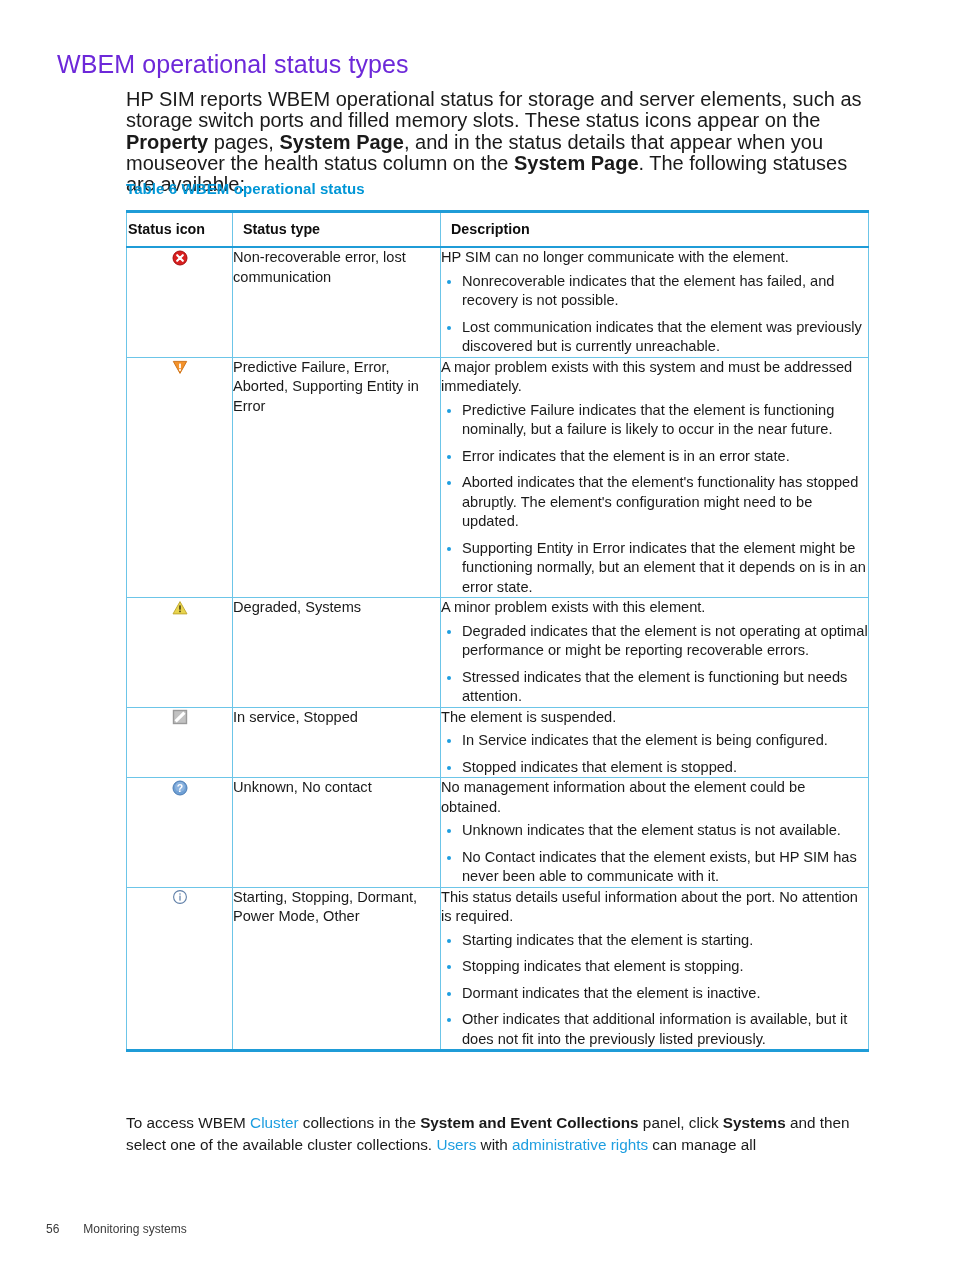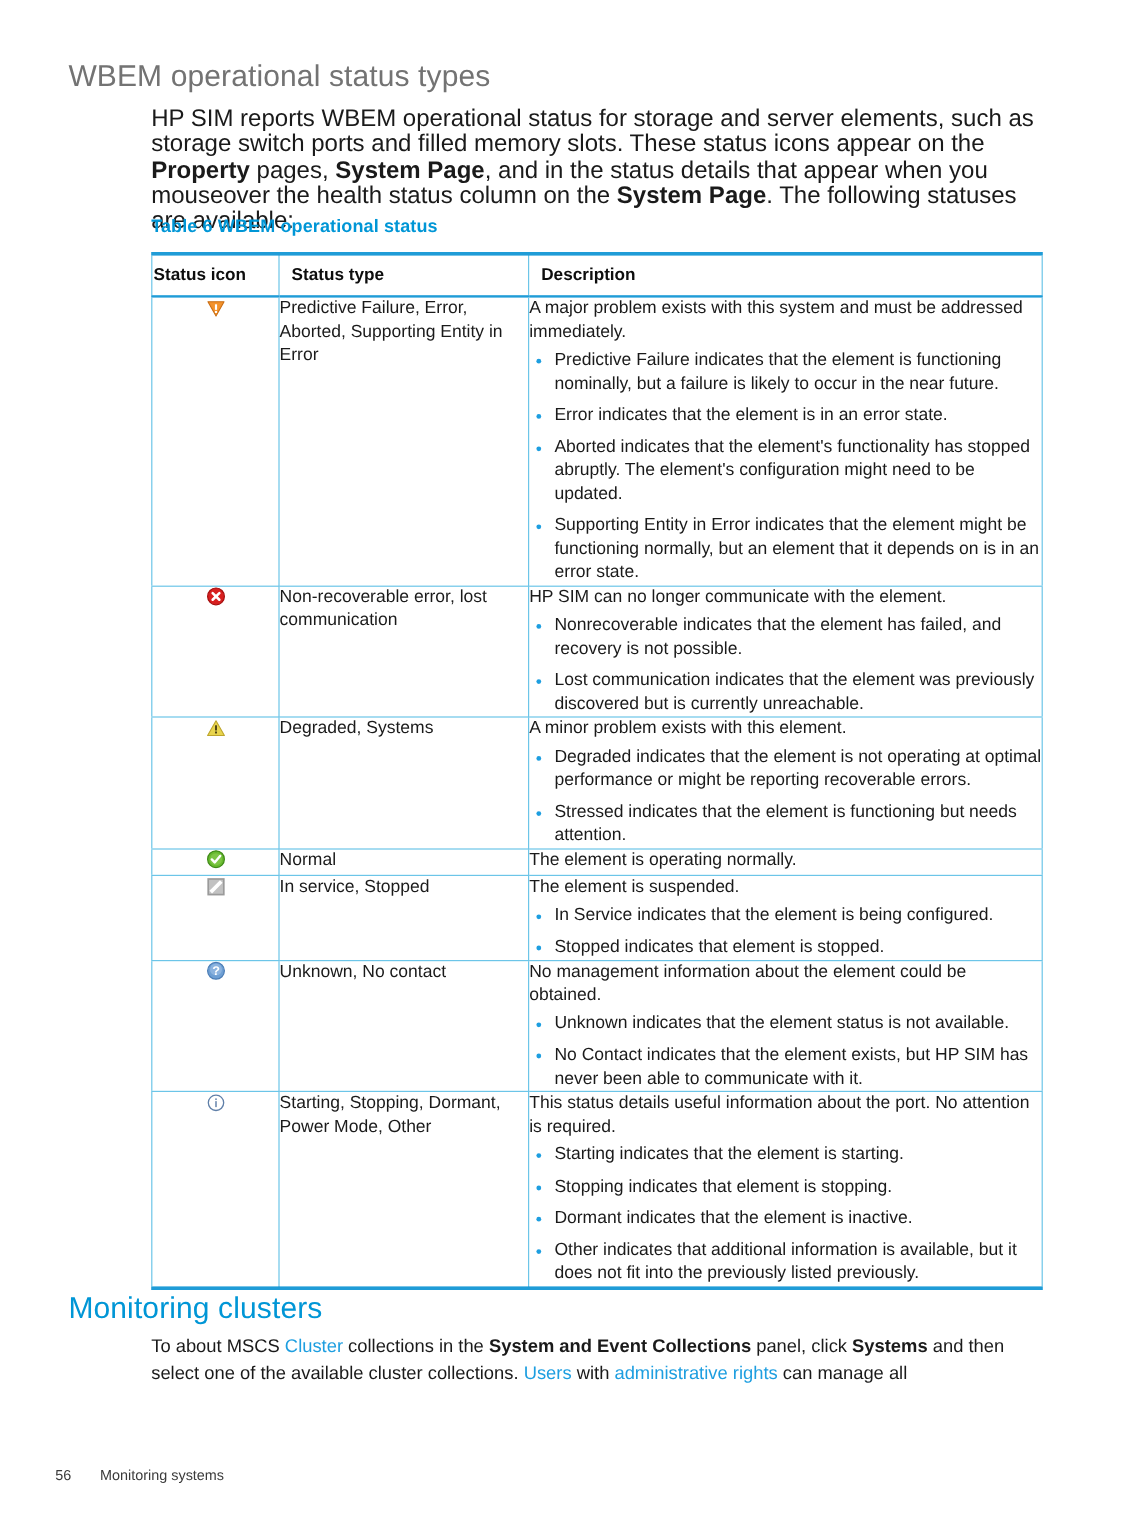--- a/index.html
+++ b/index.html
@@ -23,21 +23,21 @@
   }
 
   
   h1.section-title {
     position: absolute;
     left: 57px;
     top: 50px;
     margin: 0;
     font-size: 25px;
     font-weight: normal;
-    color: #737373;
+    color: #6d28d9;
     letter-spacing: 0.1px;
     line-height: 1.15;
   }
   h1.section-title-2 {
     position: absolute;
     left: 57px;
     top: 1076px;
     margin: 0;
     font-size: 25px;
     font-weight: normal;
@@ -205,75 +205,63 @@
       <thead>
         <tr>
           <th class="th-icon">Status icon</th>
           <th>Status type</th>
           <th>Description</th>
         </tr>
       </thead>
       <tbody id="tbody">
           <tr>
             <td class="cell-icon"><span class="icon-box"><svg width="16" height="16" viewBox="0 0 16 16">
+                  <circle cx="8" cy="8" r="7" fill="#d81f1f"></circle>
+                  <circle cx="8" cy="8" r="7" fill="none" stroke="#a50f0f" stroke-width="1"></circle>
+                  <path d="M5.2 5.2 L10.8 10.8 M10.8 5.2 L5.2 10.8" stroke="#ffffff" stroke-width="2.1" stroke-linecap="round"></path>
+                </svg></span></td>
+            <td class="cell-type">Non-recoverable error, lost communication</td>
+            <td class="cell-desc">
+              <p class="desc-lead">HP SIM can no longer communicate with the element.</p>
+              <ul class="desc-list">
+                <li>Nonrecoverable indicates that the element has failed, and recovery is not possible.</li>
+                <li>Lost communication indicates that the element was previously discovered but is currently unreachable.</li>
+              </ul>
+            </td>
+          </tr>
+          <tr>
+            <td class="cell-icon"><span class="icon-box"><svg width="16" height="16" viewBox="0 0 16 16">
                   <path d="M1.3 2.4 H14.7 L8 14.4 Z" fill="#f3922b" stroke="#c96d13" stroke-width="0.9" stroke-linejoin="round"></path>
                   <rect x="7.1" y="4.6" width="1.8" height="4.6" fill="#ffffff"></rect>
                   <rect x="7.1" y="10.1" width="1.8" height="1.7" fill="#ffffff"></rect>
                 </svg></span></td>
             <td class="cell-type">Predictive Failure, Error, Aborted, Supporting Entity in Error</td>
             <td class="cell-desc">
               <p class="desc-lead">A major problem exists with this system and must be addressed immediately.</p>
               <ul class="desc-list">
                 <li>Predictive Failure indicates that the element is functioning nominally, but a failure is likely to occur in the near future.</li>
                 <li>Error indicates that the element is in an error state.</li>
                 <li>Aborted indicates that the element's functionality has stopped abruptly. The element's configuration might need to be updated.</li>
                 <li>Supporting Entity in Error indicates that the element might be functioning normally, but an element that it depends on is in an error state.</li>
               </ul>
             </td>
           </tr>
           <tr>
             <td class="cell-icon"><span class="icon-box"><svg width="16" height="16" viewBox="0 0 16 16">
-                  <circle cx="8" cy="8" r="7" fill="#d81f1f"></circle>
-                  <circle cx="8" cy="8" r="7" fill="none" stroke="#a50f0f" stroke-width="1"></circle>
-                  <path d="M5.2 5.2 L10.8 10.8 M10.8 5.2 L5.2 10.8" stroke="#ffffff" stroke-width="2.1" stroke-linecap="round"></path>
-                </svg></span></td>
-            <td class="cell-type">Non-recoverable error, lost communication</td>
-            <td class="cell-desc">
-              <p class="desc-lead">HP SIM can no longer communicate with the element.</p>
-              <ul class="desc-list">
-                <li>Nonrecoverable indicates that the element has failed, and recovery is not possible.</li>
-                <li>Lost communication indicates that the element was previously discovered but is currently unreachable.</li>
-              </ul>
-            </td>
-          </tr>
-          <tr>
-            <td class="cell-icon"><span class="icon-box"><svg width="16" height="16" viewBox="0 0 16 16">
                   <path d="M8 1.6 L15 13.9 H1 Z" fill="#e8d44d" stroke="#bda52c" stroke-width="0.9" stroke-linejoin="round"></path>
                   <rect x="7.2" y="5.4" width="1.6" height="4.3" fill="#4a3f12"></rect>
                   <rect x="7.2" y="10.6" width="1.6" height="1.6" fill="#4a3f12"></rect>
                 </svg></span></td>
             <td class="cell-type">Degraded, Systems</td>
             <td class="cell-desc">
               <p class="desc-lead">A minor problem exists with this element.</p>
               <ul class="desc-list">
                 <li>Degraded indicates that the element is not operating at optimal performance or might be reporting recoverable errors.</li>
                 <li>Stressed indicates that the element is functioning but needs attention.</li>
               </ul>
-            </td>
-          </tr>
-          <tr>
-            <td class="cell-icon"><span class="icon-box"><svg width="16" height="16" viewBox="0 0 16 16">
-                  <circle cx="8" cy="8" r="7" fill="#67b92e"></circle>
-                  <circle cx="8" cy="8" r="7" fill="none" stroke="#3f8a18" stroke-width="1"></circle>
-                  <circle cx="8" cy="8" r="5" fill="#8fd05a" opacity="0.55"></circle>
-                  <path d="M4.5 8.2 L6.9 10.7 L11.6 5.2" fill="none" stroke="#ffffff" stroke-width="2" stroke-linecap="round" stroke-linejoin="round"></path>
-                </svg></span></td>
-            <td class="cell-type">Normal</td>
-            <td class="cell-desc">
-              <p class="desc-lead">The element is operating normally.</p>
             </td>
           </tr>
           <tr>
             <td class="cell-icon"><span class="icon-box"><svg width="16" height="16" viewBox="0 0 16 16">
                   <rect x="1.5" y="1.5" width="13" height="13" fill="#c2c2c2" stroke="#9a9a9a" stroke-width="1.4"></rect>
                   <path d="M3.6 12.4 L12.4 3.6" stroke="#ffffff" stroke-width="3.1" stroke-linecap="butt"></path>
                 </svg></span></td>
             <td class="cell-type">In service, Stopped</td>
             <td class="cell-desc">
               <p class="desc-lead">The element is suspended.</p>
@@ -313,21 +301,20 @@
                 <li>Stopping indicates that element is stopping.</li>
                 <li>Dormant indicates that the element is inactive.</li>
                 <li>Other indicates that additional information is available, but it does not fit into the previously listed previously.</li>
               </ul>
             </td>
           </tr>
         </tbody>
     </table>
   </div>
 
-  <h1 class="section-title-2">Monitoring clusters</h1>
-
-  <div class="cluster-para"><span>To about MSCS </span><span class="lnk">Cluster</span><span> collections in the </span><b>System and Event Collections</b><span> panel, click </span><b>Systems</b><span> and then select one of the available cluster collections. </span><span class="lnk">Users</span><span> with </span><span class="lnk">administrative rights</span><span> can manage all</span></div>
+
+  <div class="cluster-para"><span>To access WBEM </span><span class="lnk">Cluster</span><span> collections in the </span><b>System and Event Collections</b><span> panel, click </span><b>Systems</b><span> and then select one of the available cluster collections. </span><span class="lnk">Users</span><span> with </span><span class="lnk">administrative rights</span><span> can manage all</span></div>
 
   <div class="footer">
     <span class="pg-num">56</span><span>Monitoring systems</span>
   </div>
 
 </div>
 
 </body></html>

